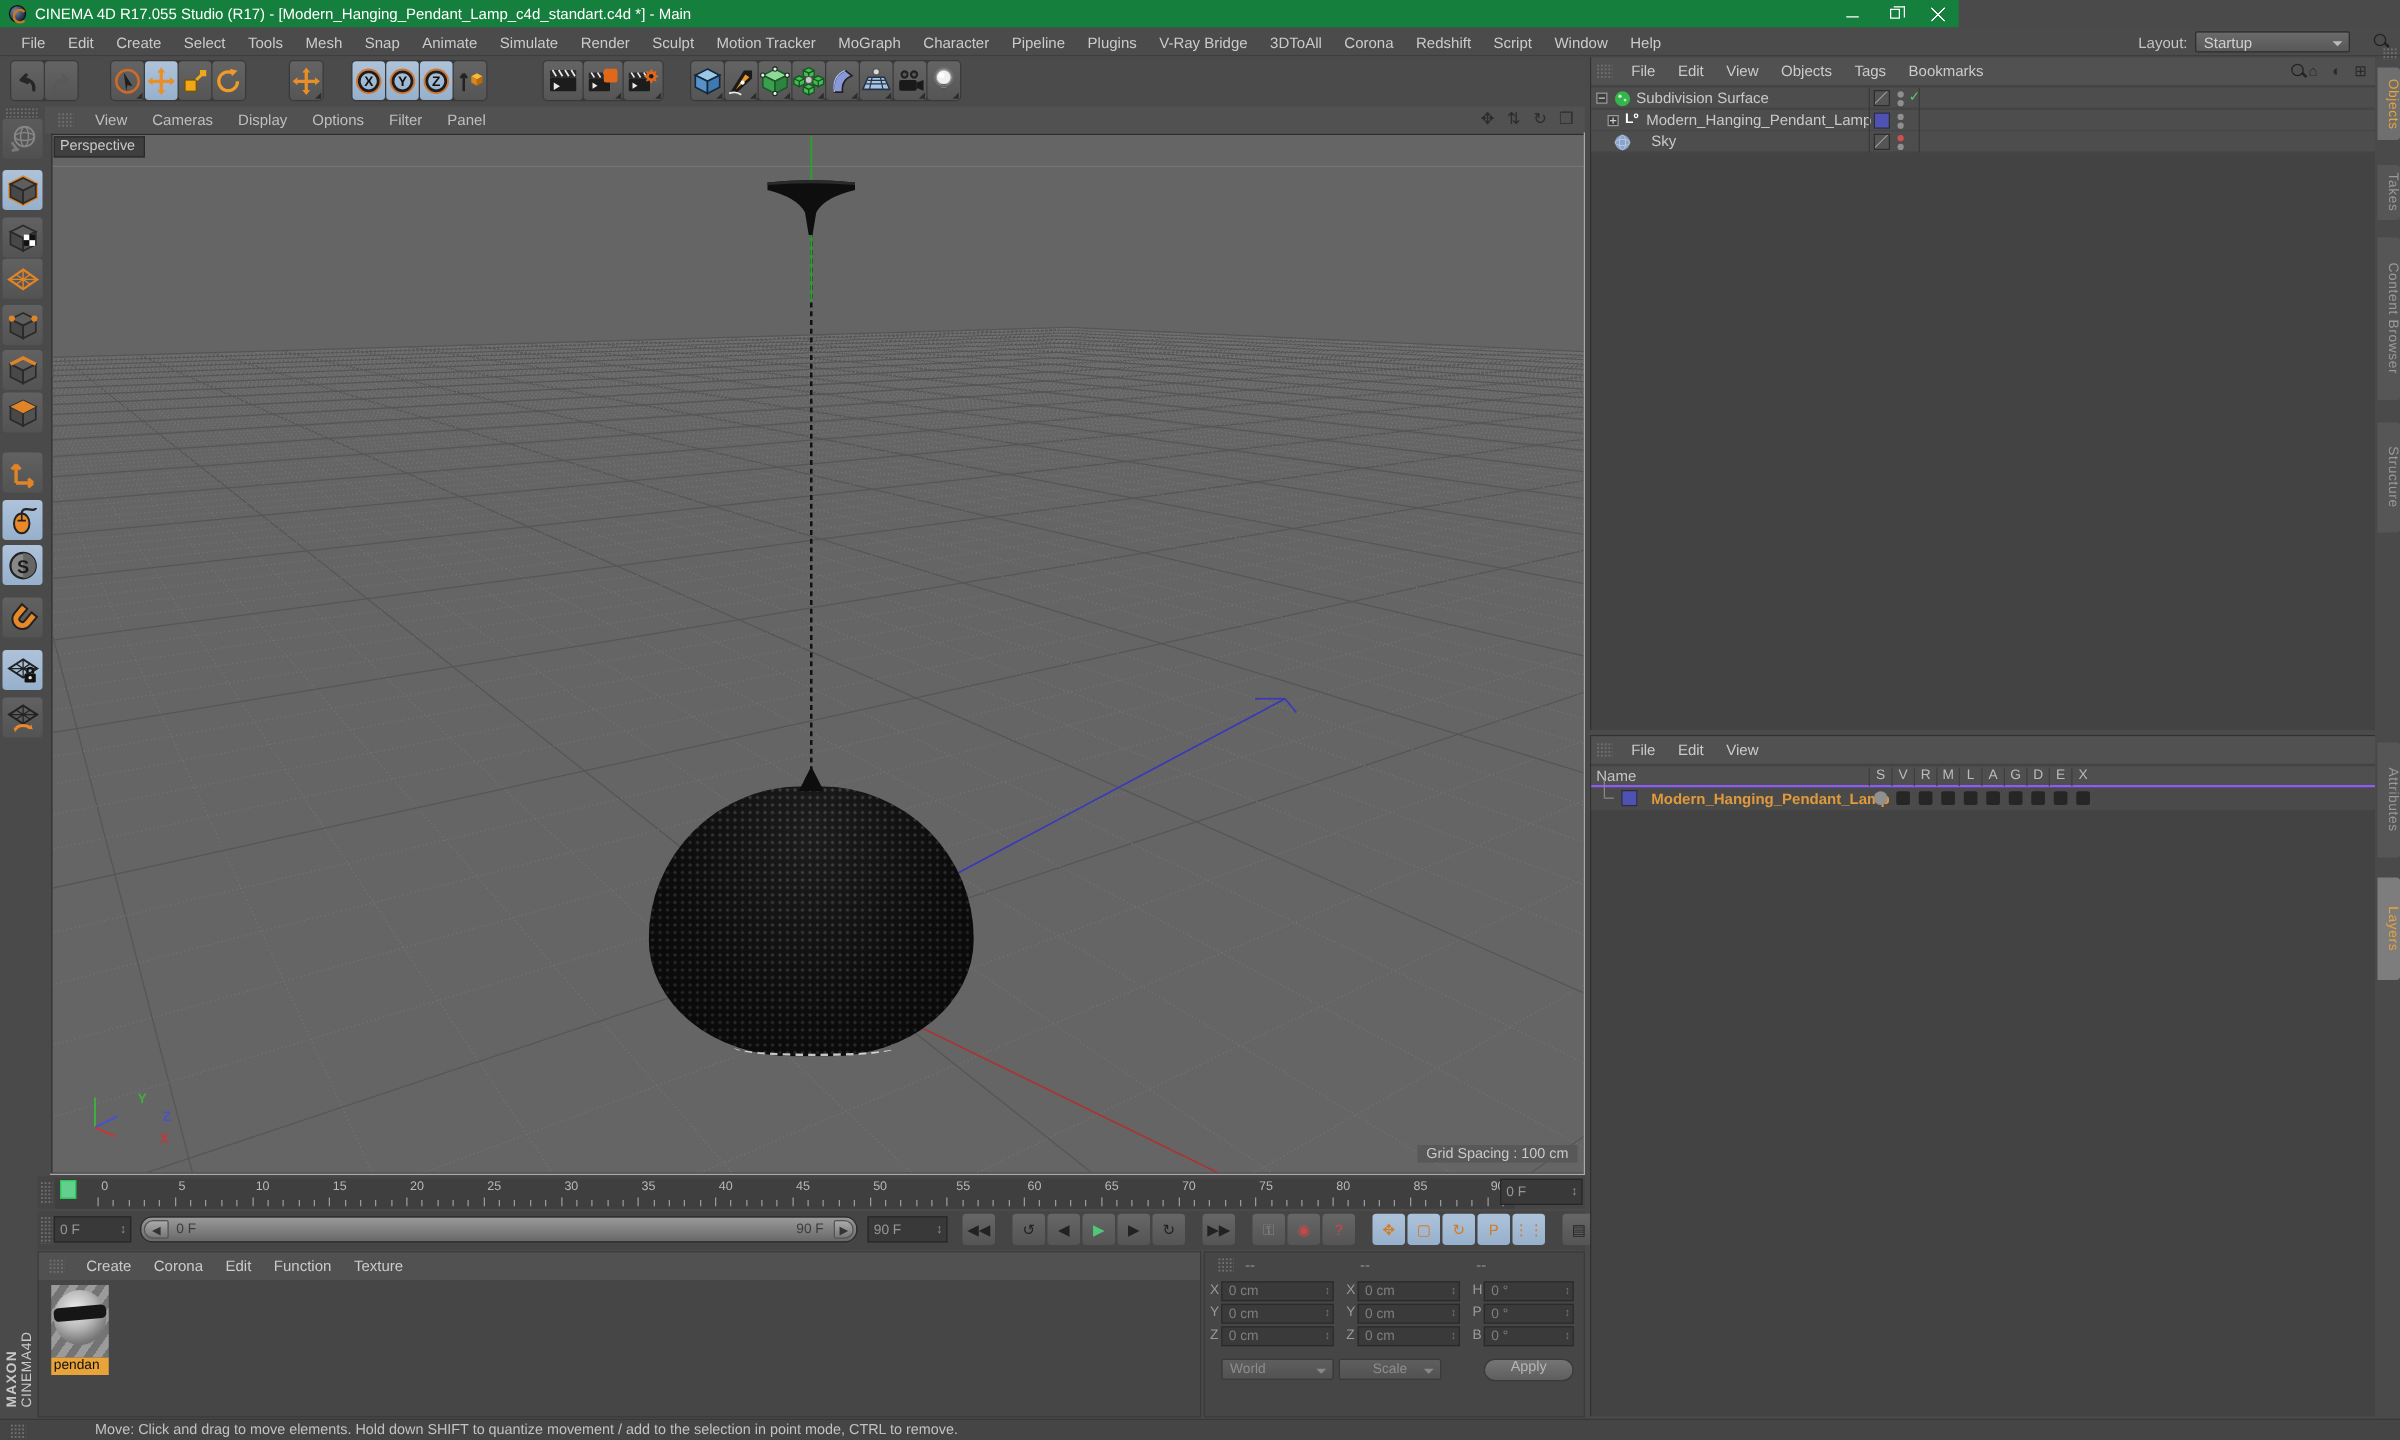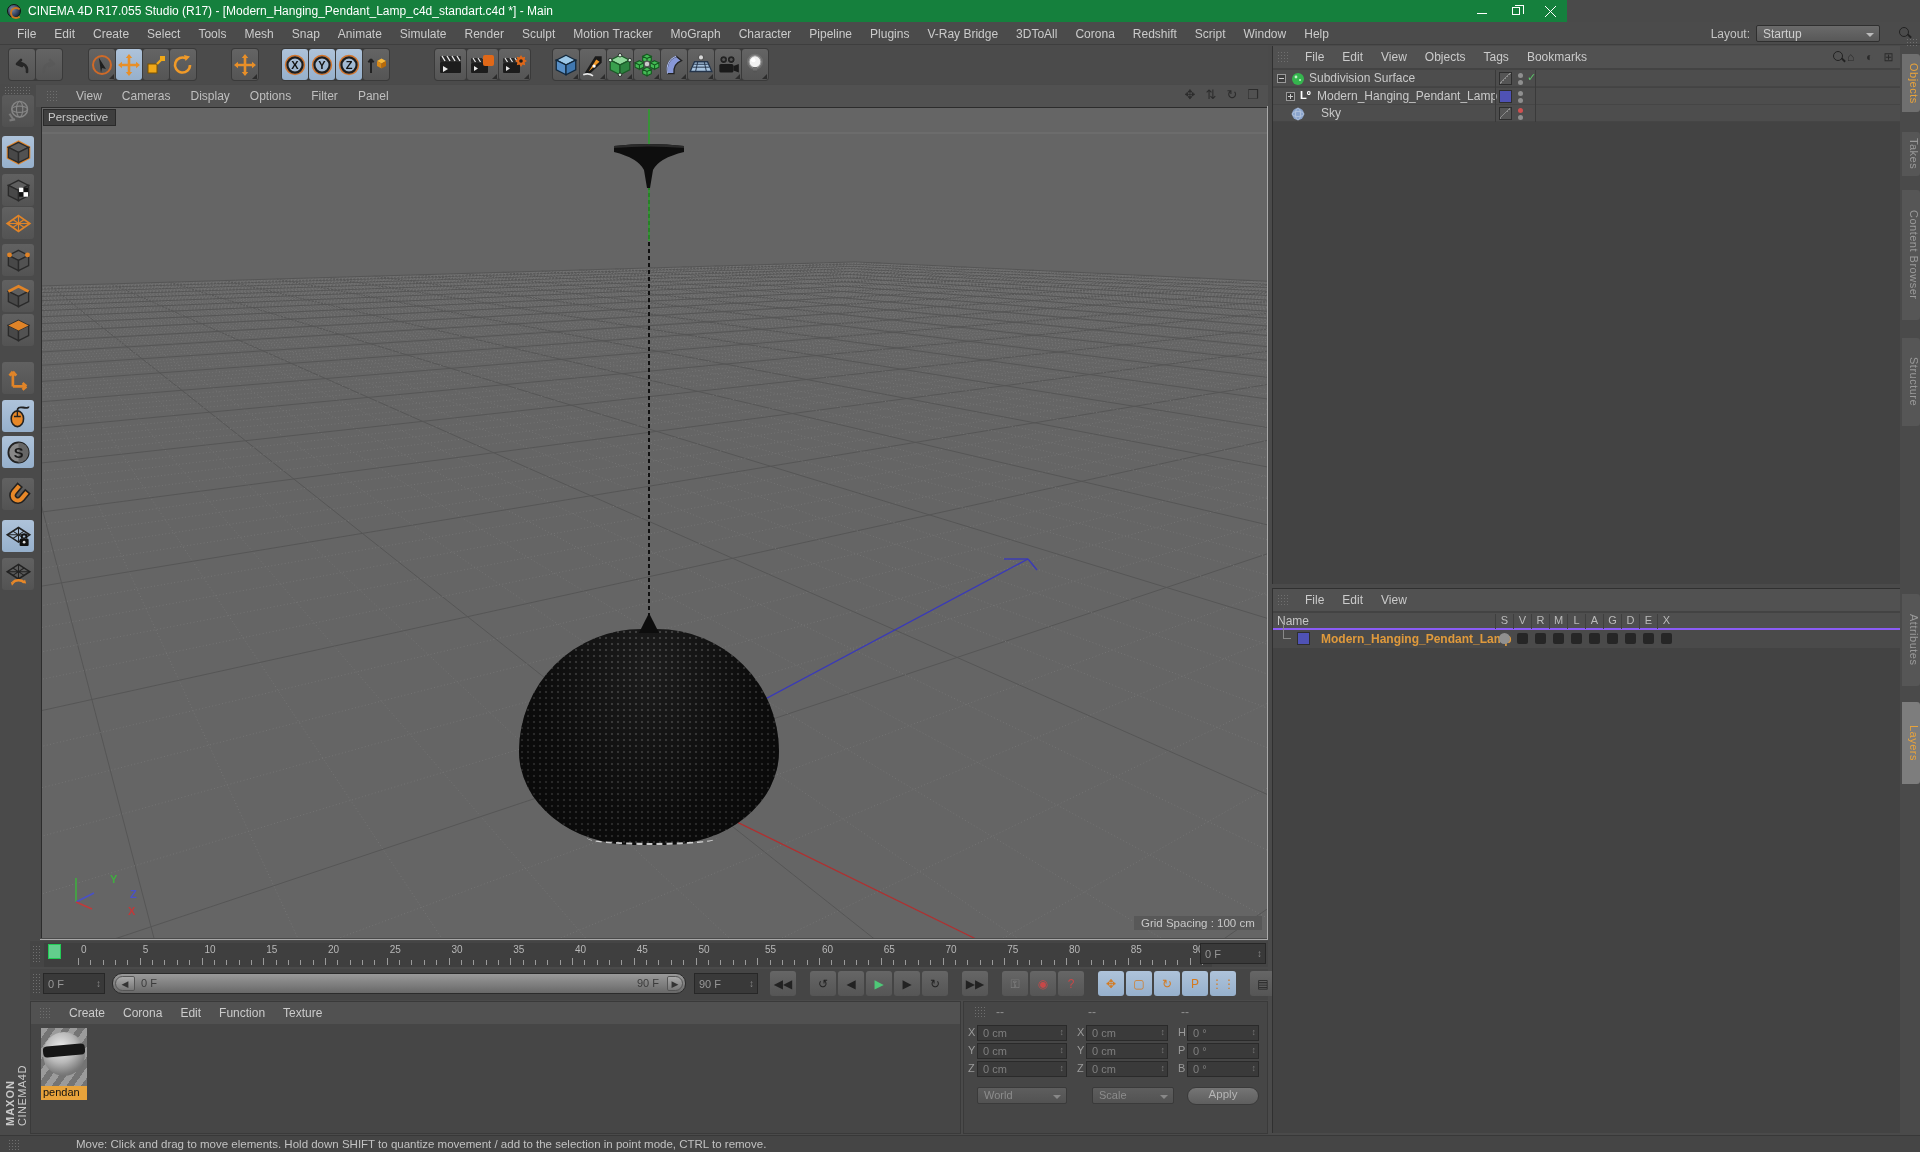--- a/index.html
+++ b/index.html
@@ -1167,21 +1167,21 @@
       <div class="crow" style="top: 41px; left: 0px; width: 100%;">
         <span class="clab" style="left: 214px;">P</span>
         <span class="cinput" style="left: 223px; width: 72px;">0 °</span>
       </div>
       <div class="crow" style="top: 59px; left: 0px; width: 100%;">
         <span class="clab" style="left: 214px;">B</span>
         <span class="cinput" style="left: 223px; width: 72px;">0 °</span>
       </div>
     </div>
   <div class="cdrop" style="left:13px;top:85px;width:90px;">World</div>
-  <div class="cdrop" style="left:128px;top:85px;width:82px;">Scale</div>
+  <div class="cdrop" style="left:107px;top:85px;width:82px;text-align:center;">Scale</div>
   <div id="applybtn" style="left:223px;top:85px;width:72px;">Apply</div>
 </div>
 
 <div id="statusbar">
   <div class="handle-v" style="position:absolute;left:8px;top:3px;width:13px;height:12px;"></div>
   <div class="msg">Move: Click and drag to move elements. Hold down SHIFT to quantize movement / add to the selection in point mode, CTRL to remove.</div>
 </div>
 
 <div id="om-panel">
   <div id="om-menu">

